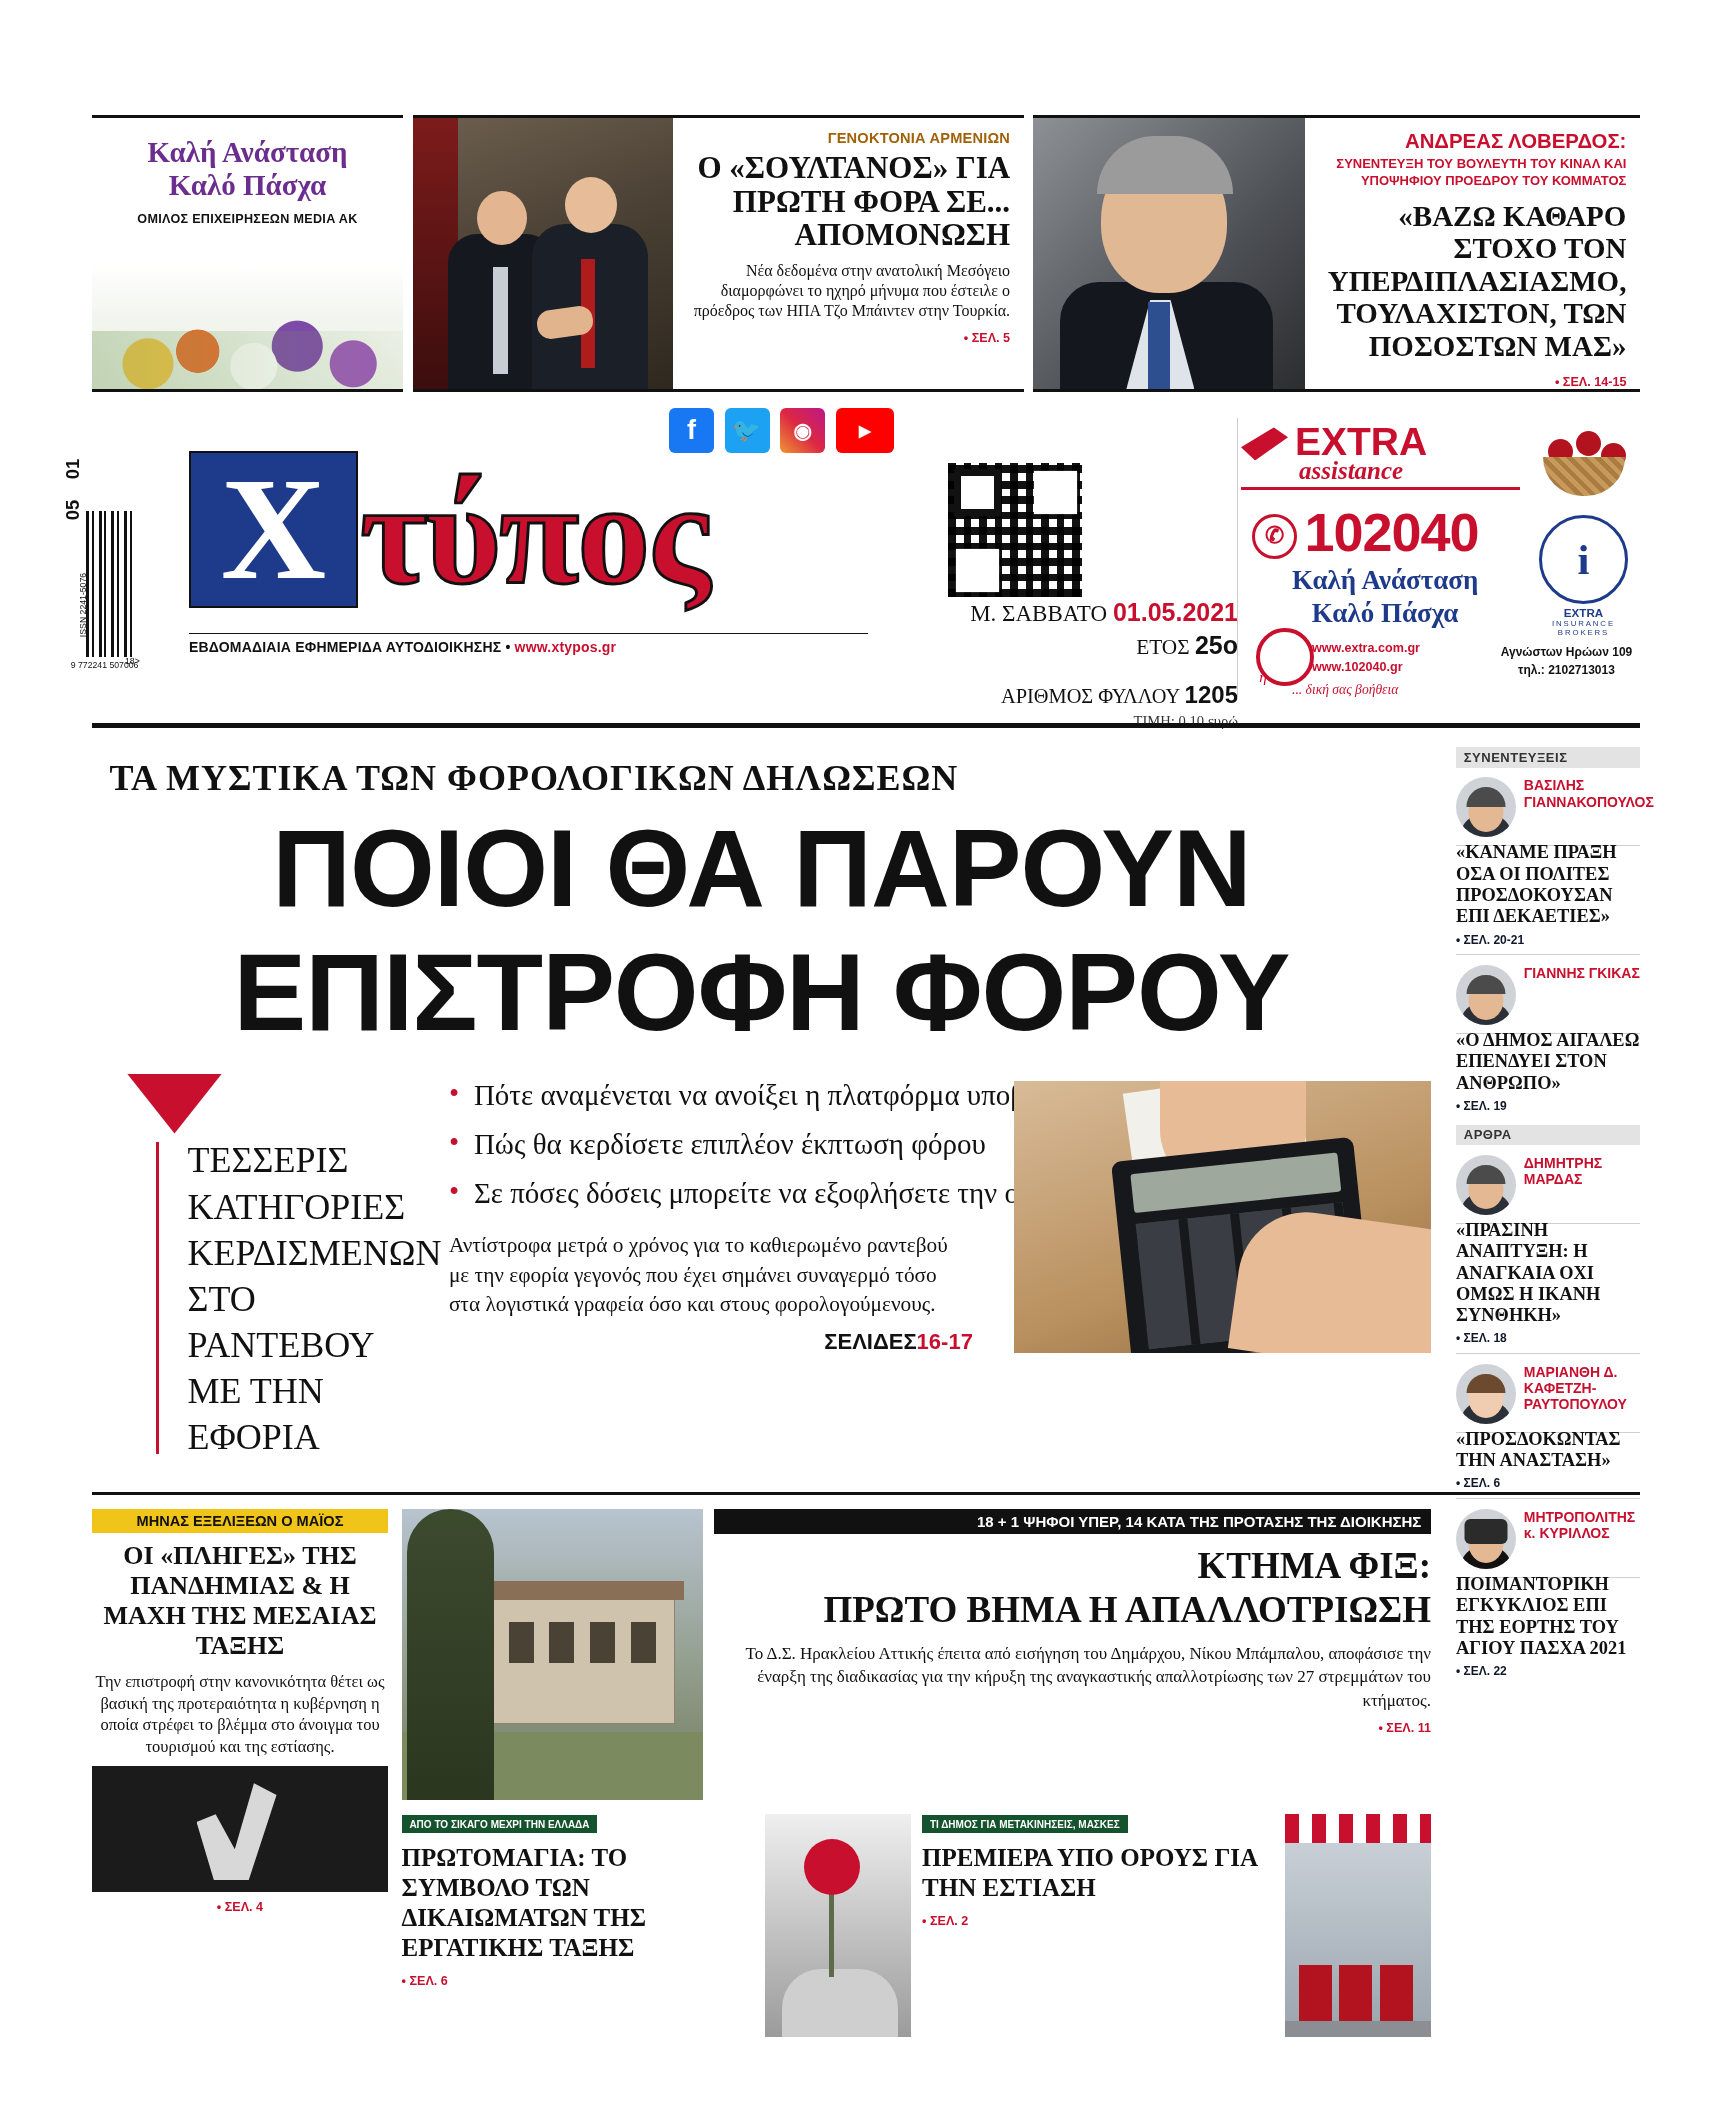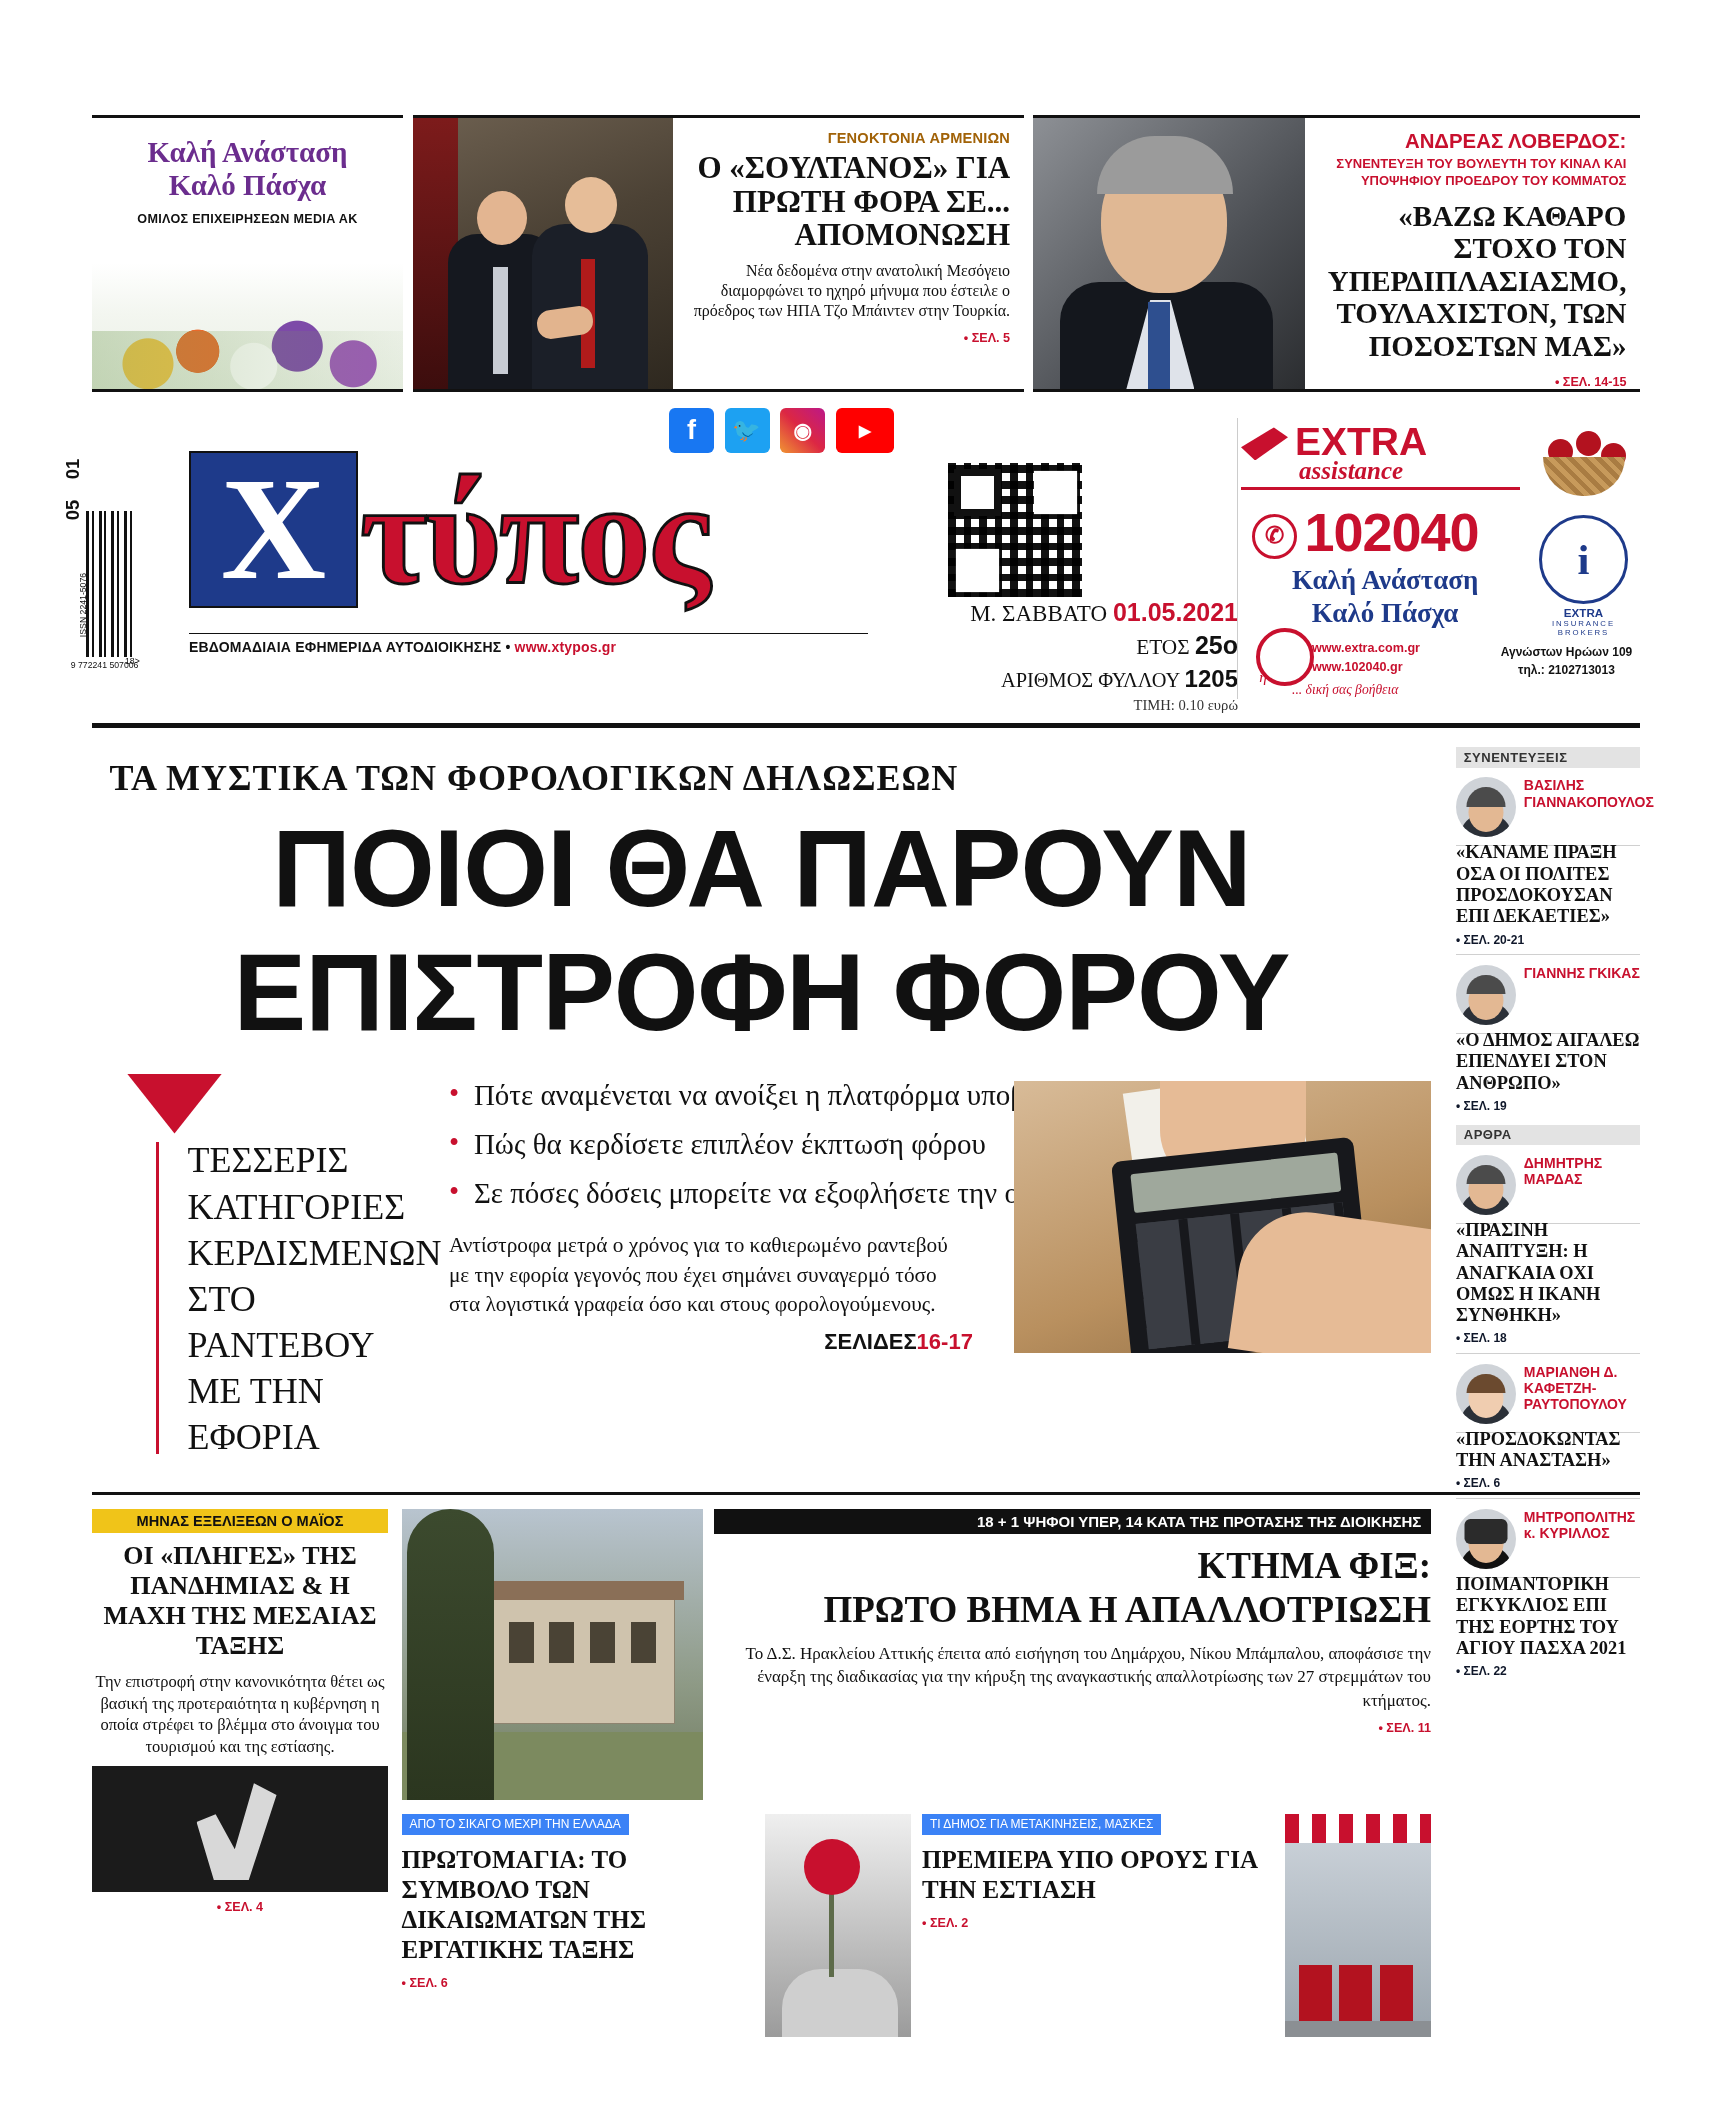--- a/index.html
+++ b/index.html
@@ -81,21 +81,21 @@
      background:
       repeating-linear-gradient(90deg,#111 0 7.8px,#fff 7.8px 15.5px),
       repeating-linear-gradient(0deg,#111 0 7.8px,#fff 7.8px 15.5px);
      background-blend-mode:multiply;border:5.8px solid #fff;}
   .qr:after{content:"";position:absolute;left:5.8px;top:5.8px;width:33px;height:33px;border:7.8px solid #111;background:#fff;
      box-shadow:78px 0 0 -1.9px #fff, 0 78px 0 -1.9px #fff;}
   .issue{position:absolute;left:835px;top:190px;width:311px;text-align:right;font-family:"Liberation Serif",serif;}
   .issue .l1{font-size:23px;} .issue .l1 b{font-family:"Liberation Sans",sans-serif;color:#c8102e;font-size:25px;}
   .issue .l2{font-size:21.3px;margin-top:3.9px;}
   .issue .l2 b{font-family:"Liberation Sans",sans-serif;font-size:25px;color:#111;}
-  .issue .l3{font-size:20.4px;margin-top:5px;}
+  .issue .l3{font-size:20.4px;margin-top:21px;}
   .issue .l3 b{font-family:"Liberation Sans",sans-serif;font-size:24px;}
   .issue .l4{font-size:14.6px;margin-top:3.9px;color:#333;}
 
   .adbox{position:absolute;left:1145px;top:9.7px;width:403px;height:281px;border-left:1px solid #ccc;}
   .ad-extra{position:absolute;left:3px;top:5.8px;width:272px;}
   .ad-extra .swoosh{position:absolute;left:0;top:3.9px;width:47px;height:33px;background:#c8102e;clip-path:polygon(0 60%,70% 0,100% 30%,30% 100%);}
   .ad-extra .e1{margin-left:54px;font-family:"Liberation Sans",sans-serif;font-weight:bold;font-size:39px;color:#c8102e;line-height:.95;}
   .ad-extra .e2{margin-left:58px;font-family:"Liberation Serif",serif;font-style:italic;font-weight:bold;font-size:25px;color:#c8102e;margin-top:-3.9px;}
   .ad-extra .underline{margin-top:1.9px;height:3.9px;background:#c8102e;width:279px;}
   .ad-phone{position:absolute;left:13.6px;top:83px;font-family:"Liberation Sans",sans-serif;font-weight:bold;font-size:54px;color:#c8102e;letter-spacing:-1px;}
@@ -180,21 +180,21 @@
   .bc-photo .tree{position:absolute;left:5.8px;top:0;width:87px;height:291px;background:linear-gradient(180deg,#3c4a2e,#2b361f);border-radius:44px 44px 0 0;}
   .bc-photo .grass{position:absolute;left:0;bottom:0;width:100%;height:68px;background:#7c8a5f;}
   .bc-text{flex:1;}
   .bc-kicker{background:#111;color:#fff;font-family:"Liberation Sans",sans-serif;font-weight:bold;font-size:15px;text-align:right;padding:3.9px 9.7px;}
   .bc-head{font-family:"Liberation Serif",serif;font-weight:bold;font-size:37px;line-height:1.12;text-align:right;margin-top:11.6px;}
   .bc-body{font-family:"Liberation Serif",serif;font-size:17px;line-height:1.38;text-align:right;margin-top:11.6px;}
 
   .bc-bottom{display:flex;gap:11.6px;margin-top:13.6px;height:223px;}
   .card{flex:1;display:flex;gap:9.7px;}
   .card .ctext{flex:1;}
-  .card .ctag{font-family:"Liberation Sans",sans-serif;font-weight:normal;font-size:12px;padding:3.9px 7.8px;color:#fff;background:#3b82f6;display:inline-block;}
+  .card .ctag{font-family:"Liberation Sans",sans-serif;font-weight:bold;font-size:10px;padding:3.9px 7.8px;color:#fff;background:#14532d;display:inline-block;}
   .card .chead{font-family:"Liberation Serif",serif;font-weight:bold;font-size:25px;line-height:1.2;margin-top:9.7px;}
   .card .cpg{margin-top:7.8px;}
   .card .cphoto{width:146px;position:relative;overflow:hidden;background:#ddd;}
   .ph-carn .bg{position:absolute;inset:0;background:linear-gradient(180deg,#efefef,#9b9b9b);}
   .ph-carn .flower{position:absolute;left:39px;top:25px;width:56px;height:56px;border-radius:50%;background:#c8102e;}
   .ph-carn .stem{position:absolute;left:64px;top:76px;width:5.8px;height:87px;background:#5d6b4a;}
   .ph-carn .hand{position:absolute;left:17.5px;bottom:0;width:116px;height:68px;background:#cfcfcf;border-radius:39px 39px 0 0;}
   .ph-rest .bg{position:absolute;inset:0;background:linear-gradient(180deg,#cfd6dd,#9aa4ad);}
   .ph-rest .awn{position:absolute;left:0;top:0;width:100%;height:29px;background:repeating-linear-gradient(90deg,#c8102e 0 13.6px,#fff 13.6px 27px);}
   .ph-rest .chair{position:absolute;bottom:13.6px;width:33px;height:58px;background:#b3121f;}

